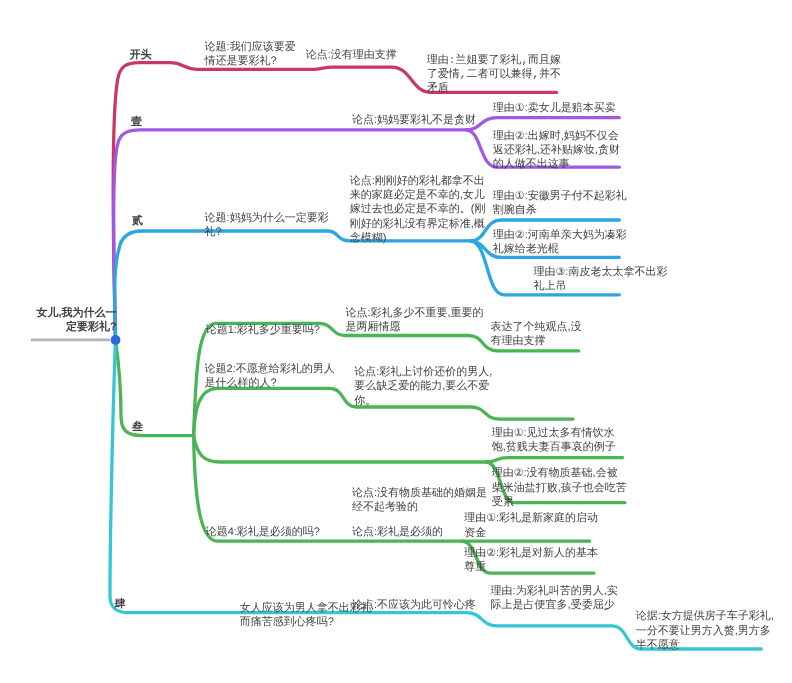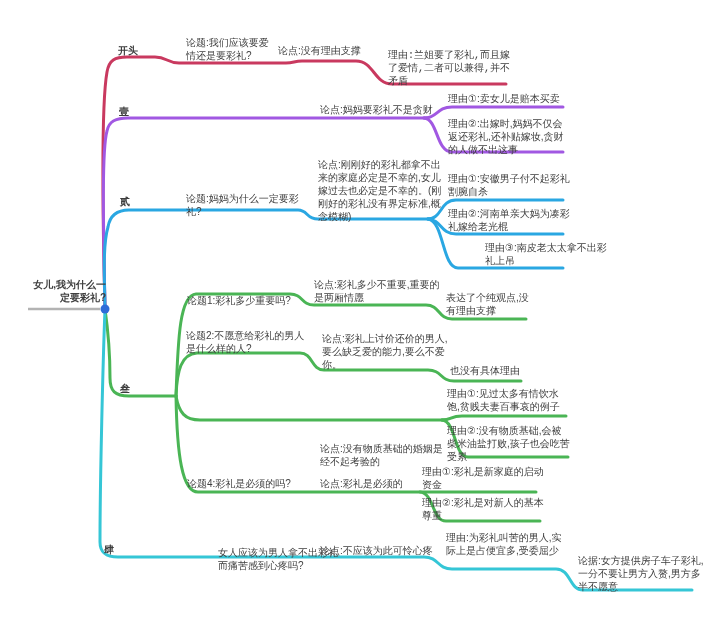--- a/index.html
+++ b/index.html
@@ -80,21 +80,20 @@
   <div class="node" style="left:448px;top:172px;width:122px;">理由①:安徽男子付不起彩礼割腕自杀</div>
   <div class="node" style="left:448px;top:207px;width:122px;">理由②:河南单亲大妈为凑彩礼嫁给老光棍</div>
   <div class="node" style="left:448px;top:241px;width:122px;margin-left:37px;">理由③:南皮老太太拿不出彩礼上吊</div>
 
   <div class="node" style="left:187px;top:294px;width:200px;">论题1:彩礼多少重要吗?</div>
   <div class="node" style="left:314px;top:278px;width:127px;">论点:彩礼多少不重要,重要的是两厢情愿</div>
   <div class="node" style="left:446px;top:291px;width:90px;">表达了个纯观点,没有理由支撑</div>
 
   <div class="node" style="left:186px;top:329px;width:124px;">论题2:不愿意给彩礼的男人是什么样的人?</div>
   <div class="node" style="left:322px;top:332px;width:128px;">论点:彩礼上讨价还价的男人,要么缺乏爱的能力,要么不爱你。</div>
-  <div class="node" style="left:450px;top:364px;width:200px;">也没有具体理由</div>
 
   <div class="node" style="left:320px;top:394px;width:132px;margin-top:48px;">论点:没有物质基础的婚姻是经不起考验的</div>
   <div class="node" style="left:447px;top:387px;width:124px;">理由①:见过太多有情饮水饱,贫贱夫妻百事哀的例子</div>
   <div class="node" style="left:447px;top:424px;width:124px;">理由②:没有物质基础,会被柴米油盐打败,孩子也会吃苦受累</div>
 
   <div class="node" style="left:187px;top:477px;width:200px;">论题4:彩礼是必须的吗?</div>
   <div class="node" style="left:320px;top:477px;width:200px;">论点:彩礼是必须的</div>
   <div class="node" style="left:422px;top:496px;width:124px;">理由②:彩礼是对新人的基本尊重</div>
   <div class="node" style="left:422px;top:465px;width:124px;">理由①:彩礼是新家庭的启动资金</div>
 

